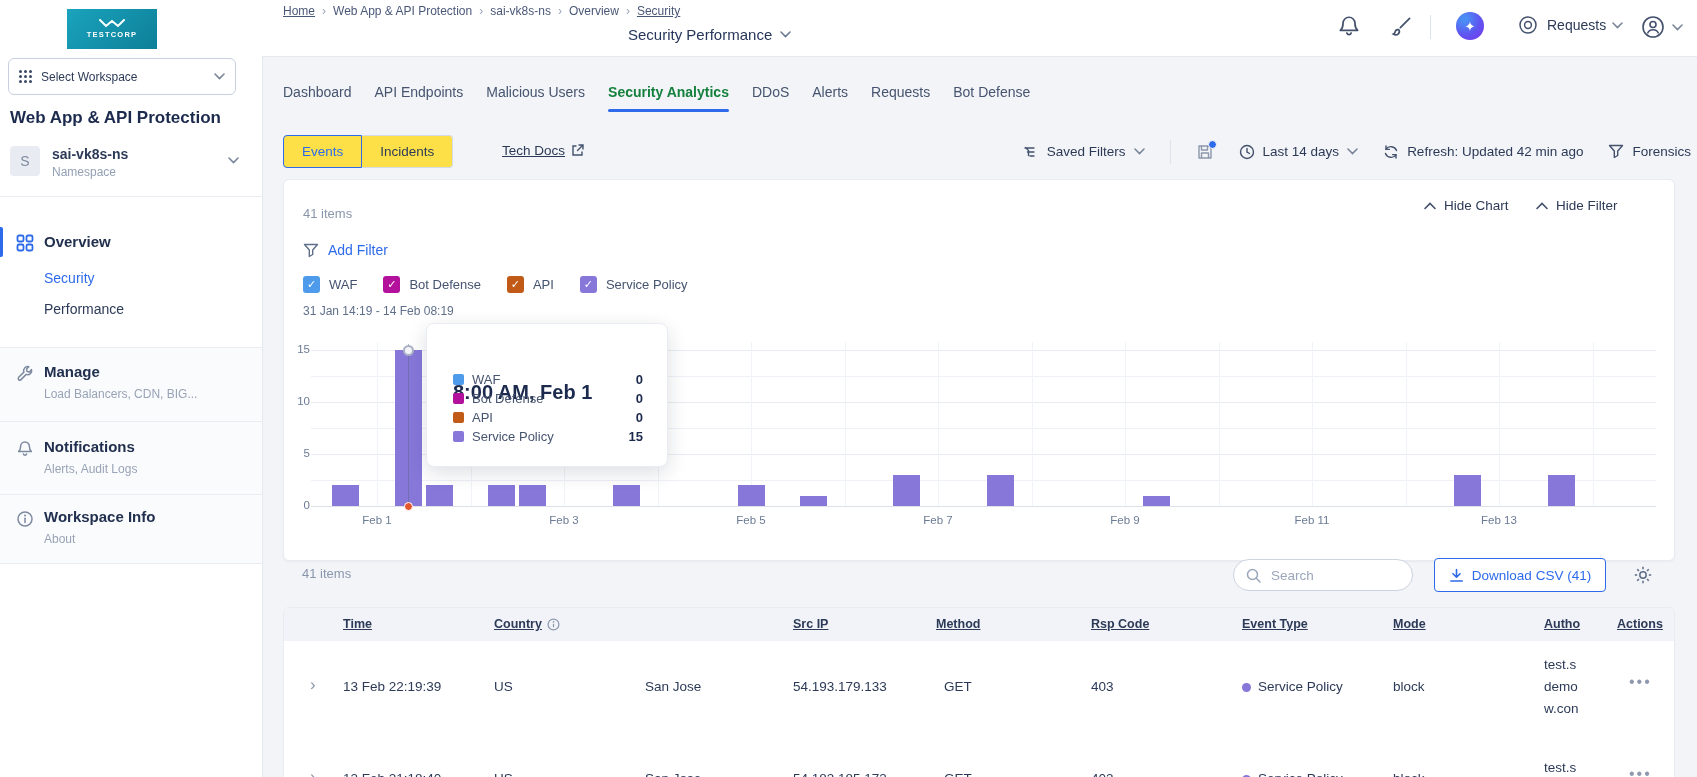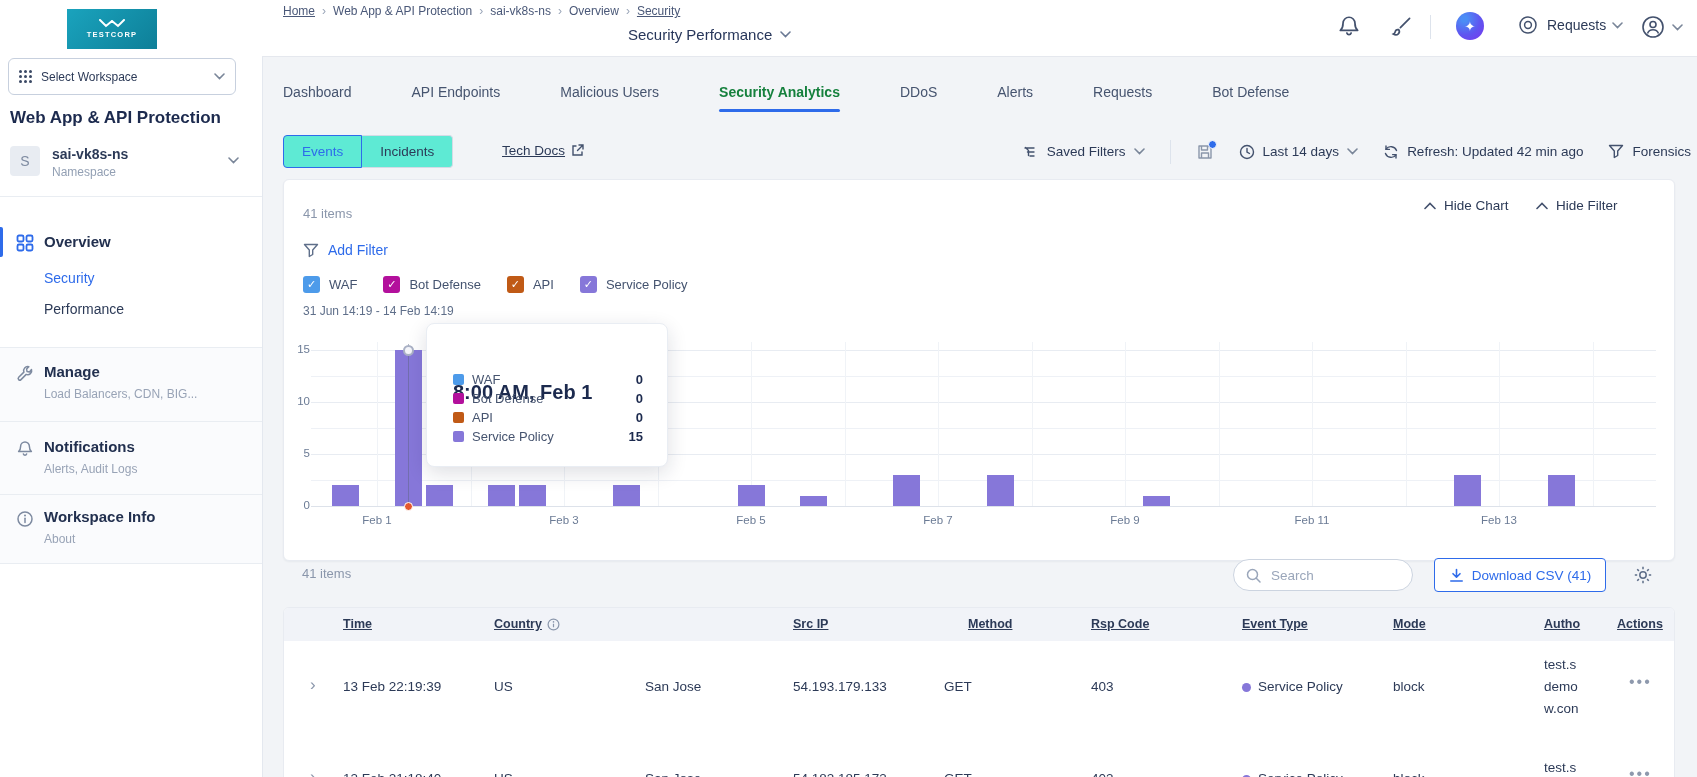--- a/index.html
+++ b/index.html
@@ -37,28 +37,28 @@
   .bc .sep{color:#9aa5b8;font-size:12px;}
   .bc .u{text-decoration:underline;cursor:pointer;}
   .page-title{position:absolute;left:21px;top:23px;font-size:18px;font-weight:600;color:#1c2a4e;display:flex;align-items:center;gap:9px;}
   .ctx-sel{position:absolute;left:366px;top:26px;font-size:15px;color:#27365a;display:flex;align-items:center;gap:8px;cursor:pointer;}
   .top-ico{position:absolute;top:14px;display:flex;align-items:center;cursor:pointer;}
   .ai-badge{position:absolute;left:1194px;top:12px;width:28px;height:28px;border-radius:50%;
     background:radial-gradient(circle at 30% 25%,#4b8df5 10%,#5f55f0 55%,#7a36ee 100%);
     color:#fff;display:flex;align-items:center;justify-content:center;font-size:13px;cursor:pointer;}
   .sup-lbl{font-size:14px;color:#2c3a57;margin:0 6px 0 8px;}
   
-  .tabs{position:absolute;left:283px;top:84px;display:flex;gap:60px;}
+  .tabs{position:absolute;left:283px;top:84px;display:flex;gap:23px;}
   .tab{font-size:14px;color:#46546f;cursor:pointer;position:relative;padding-bottom:12px;}
   .tab.active{color:#15803d;font-weight:bold;text-align:center;}
   .tab.active::after{content:"";position:absolute;left:0;right:0;bottom:0;height:3px;border-radius:2px;background:#2e6bea;}
   
   .seg{position:absolute;left:283px;top:135px;display:flex;}
   .seg .opt{height:33px;box-sizing:border-box;display:flex;align-items:center;justify-content:center;
-    font-size:13.5px;background:#5eead4;border:1px solid #d4dbe6;color:#2c3a57;cursor:pointer;padding:0 18px;}
+    font-size:13.5px;background:#fde047;border:1px solid #d4dbe6;color:#2c3a57;cursor:pointer;padding:0 18px;}
   .seg .opt:first-child{border-radius:4px 0 0 4px;}
   .seg .opt:last-child{border-radius:0 4px 4px 0;border-left:none;}
   .seg .opt.on{border:1px solid #2e6bea;color:#2e6bea;font-weight:500;}
   .techdocs{position:absolute;left:502px;top:143px;font-size:13.5px;color:#2c3a57;text-decoration:underline;
     display:flex;align-items:center;gap:6px;cursor:pointer;}
   .ctrl-right{position:absolute;right:6px;top:135px;height:33px;display:flex;align-items:center;gap:25px;}
   .ctrl-item{display:flex;align-items:center;gap:8px;font-size:13.5px;color:#2c3a57;cursor:pointer;white-space:nowrap;}
   .vdiv{width:1px;height:24px;background:#dde3ec;}
   .save-dot{position:absolute;right:-3px;top:-3px;width:7px;height:7px;border-radius:50%;background:#2e6bea;border:1px solid #fff;}
   
@@ -339,21 +339,21 @@
         </label>
         <label class="chip">
           <span class="box" style="background: rgb(192, 90, 22);">✓</span>
           <span class="lab">API</span>
         </label>
         <label class="chip">
           <span class="box" style="background: rgb(134, 119, 217);">✓</span>
           <span class="lab">Service Policy</span>
         </label>
       </div>
-    <div class="drange">31 Jun 14:19 - 14 Feb 14:19</div>
+    <div class="drange">31 Jan 14:19 - 14 Feb 08:19</div>
 
     <div class="plot" id="plot">
         <div class="gl-h" style="left: 27px; width: 1345px; top: 186px; background: rgb(221, 226, 234);"></div>
         <div class="gl-h" style="left: 27px; width: 1345px; top: 160px;"></div>
         <div class="gl-h" style="left: 27px; width: 1345px; top: 134px; background: rgb(232, 236, 242);"></div>
         <div class="gl-h" style="left: 27px; width: 1345px; top: 108px;"></div>
         <div class="gl-h" style="left: 27px; width: 1345px; top: 82px; background: rgb(232, 236, 242);"></div>
         <div class="gl-h" style="left: 27px; width: 1345px; top: 56px;"></div>
         <div class="gl-h" style="left: 27px; width: 1345px; top: 30px; background: rgb(232, 236, 242);"></div>
         <div class="gl-v" style="left: 93px; top: 22px; height: 164px;"></div>
@@ -459,21 +459,21 @@
             <line x1="6.5" y1="5.8" x2="6.5" y2="9.2" stroke="#8a96ab" stroke-width="1.2"></line>
             <circle cx="6.5" cy="3.9" r=".8" fill="#8a96ab"></circle>
           </svg>
         </div>
         <div class="th" style="left: 361px; margin-top: 45px;">
           <span>City</span>
         </div>
         <div class="th" style="left: 509px;">
           <span>Src IP</span>
         </div>
-        <div class="th" style="left: 684px;">
+        <div class="th" style="left: 652px;">
           <span>Method</span>
         </div>
         <div class="th" style="left: 807px;">
           <span>Rsp Code</span>
         </div>
         <div class="th" style="left: 958px;">
           <span>Event Type</span>
         </div>
         <div class="th" style="left: 1109px;">
           <span>Mode</span>

